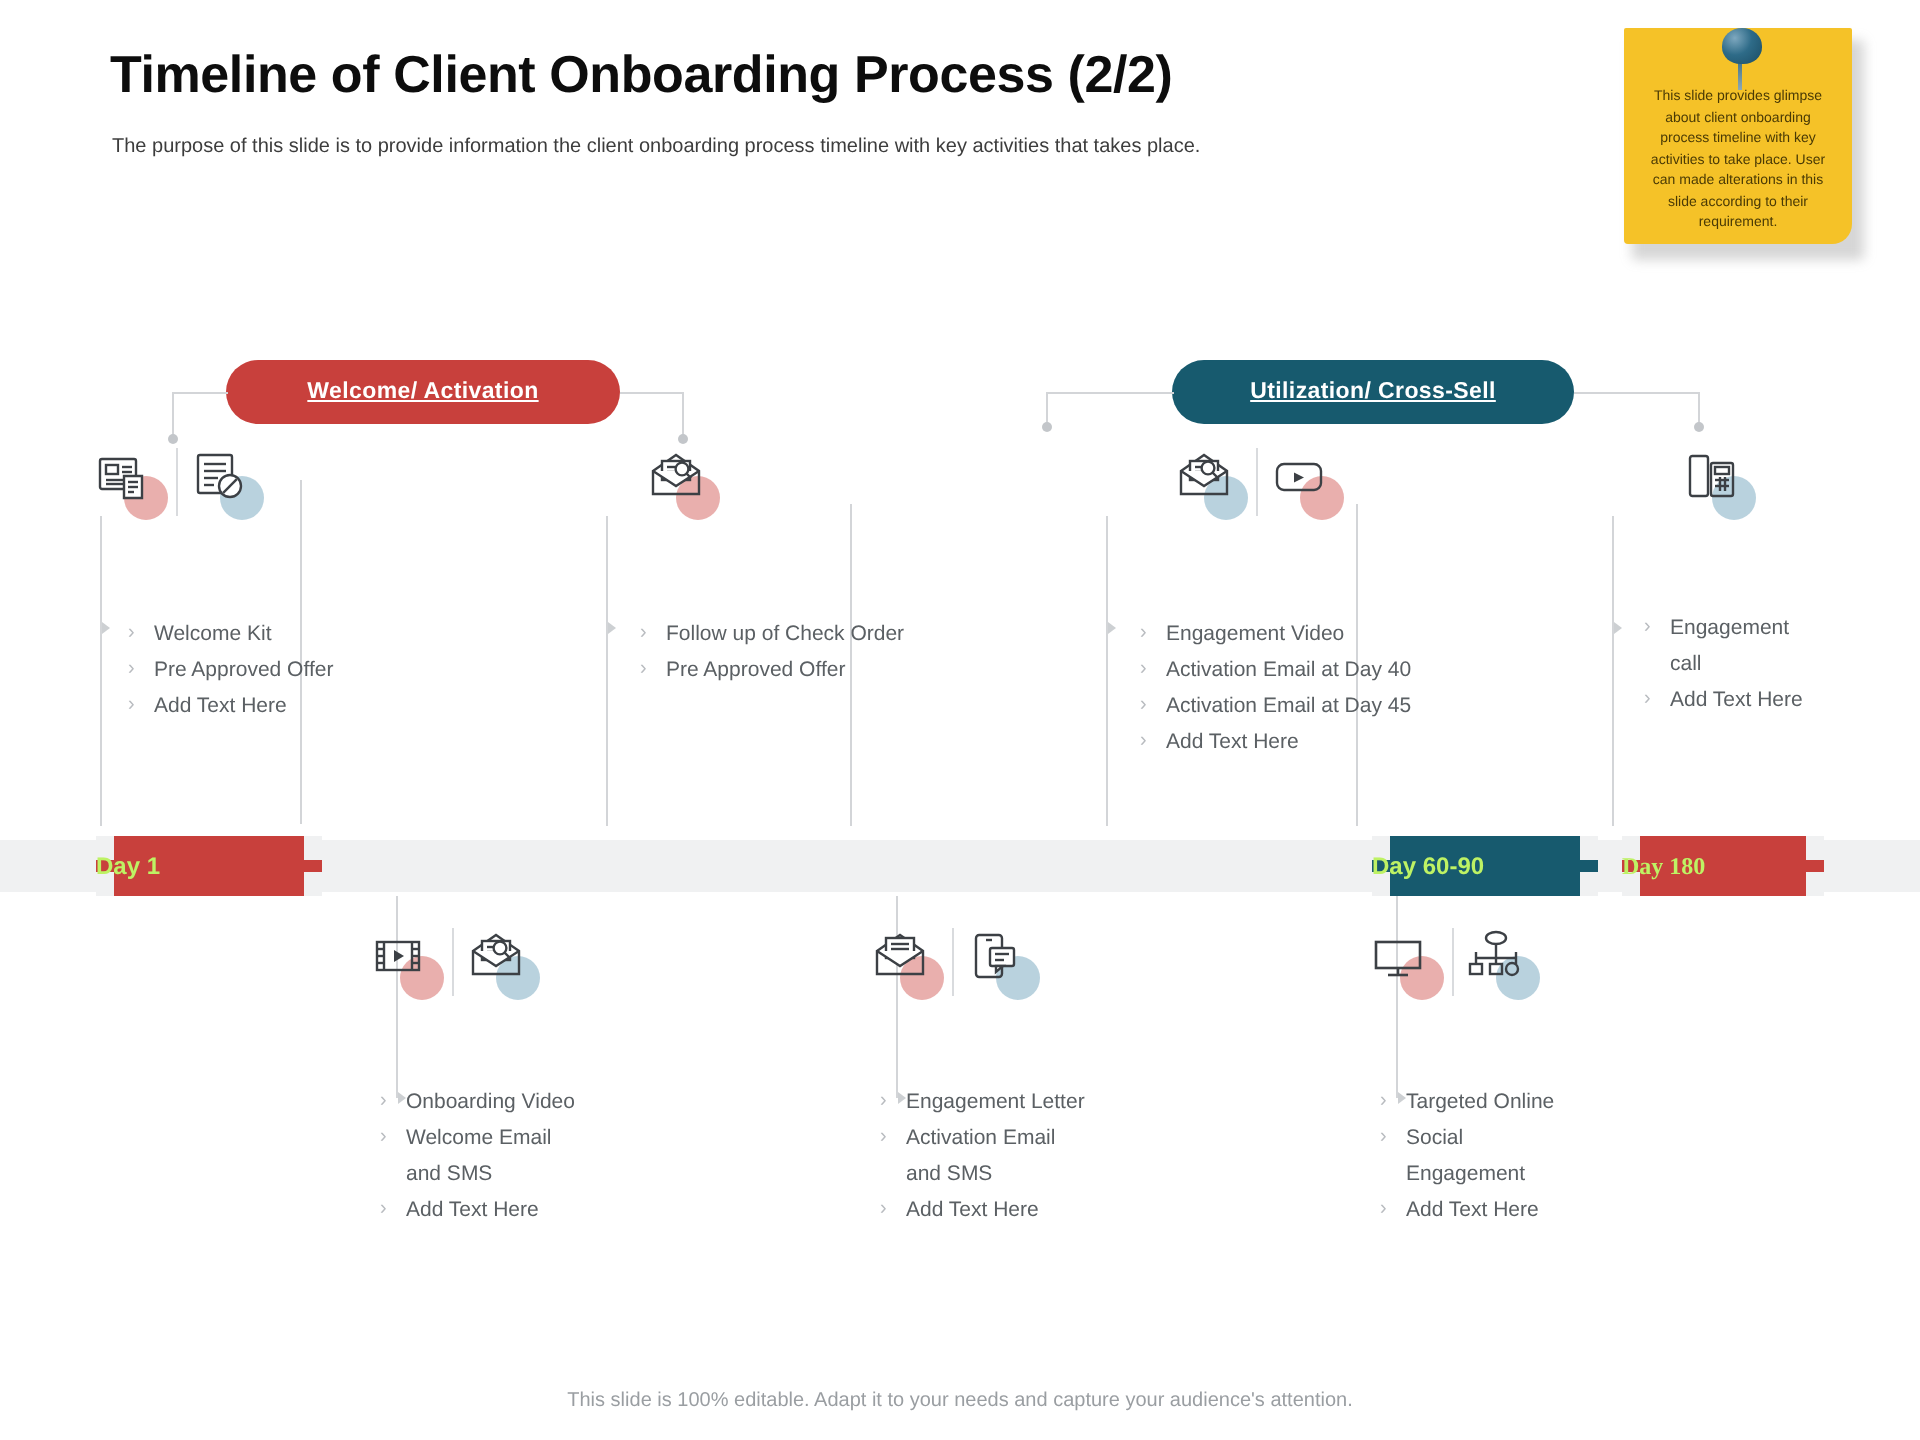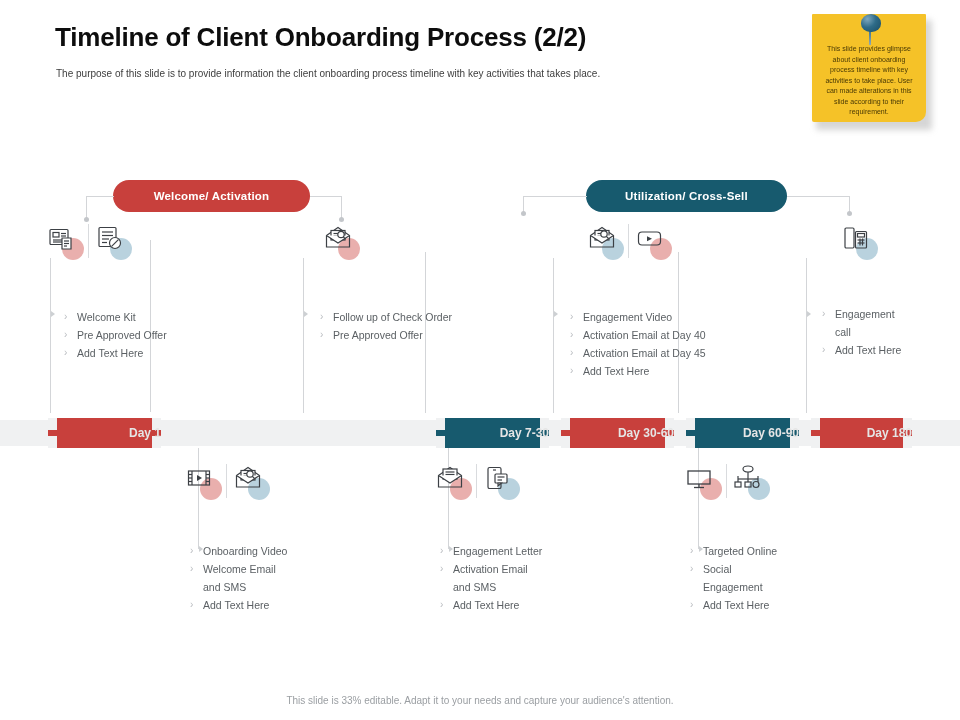--- a/index.html
+++ b/index.html
@@ -46,20 +46,21 @@
     position: absolute; left: 11px; top: 15px; width: 2px; height: 16px;
     background: linear-gradient(180deg,#3a6e85,#8fa9b5);
   }
 
   
   .phase {
     position: absolute; height: 32px; border-radius: 16px;
     color: #fff; font-size: 11.5px; font-weight: bold;
     display: flex; align-items: center; justify-content: center;
     letter-spacing: 0.2px;
+    text-decoration: underline;
   }
   .phase.red  { background: #c8403c; }
   .phase.teal { background: #175a6e; }
   .phase-welcome { left: 113px; top: 180px; width: 197px; }
   .phase-util    { left: 586px; top: 180px; width: 201px; }
 
   
   .bracket { position: absolute; border-color: #d3d5d8; border-style: solid; }
   .bracket-h { border-width: 1px 0 0 0; height: 0; }
   .bracket-v { border-width: 0 0 0 1px; width: 0; }
@@ -82,22 +83,22 @@
     width: 1px; height: 34px; background: #d9dbde; margin: 0 7px 0 6px;
   }
 
   
   .band {
     position: absolute; left: 0; top: 420px; width: 960px; height: 26px;
     background: #f0f1f2;
   }
   .seg {
     position: absolute; top: 418px; height: 30px;
-    color: #e5e5e5; font-size: 12px; font-weight: bold;
-    display: flex; align-items: center; justify-content: flex-end;
+    color: #bef264; font-size: 12px; font-weight: bold;
+    display: flex; align-items: center; justify-content: flex-start;
   }
   .seg.red  { background: #c8403c; }
   .seg.teal { background: #175a6e; }
   .seg .notch {
     position: absolute; width: 9px; height: 12px; background: #f0f1f2;
   }
   .seg .notch.l { left: 0; }
   .seg .notch.r { right: 0; }
   .seg .notch.t { top: 0; }
   .seg .notch.b { bottom: 0; }
@@ -323,42 +324,28 @@
 
   <div class="band"></div>
 
   <div class="seg red" style="left:48px;  width:113px;">
     <span class="notch l t"></span>
       <span class="notch l b"></span>
     <span class="notch r t"></span>
       <span class="notch r b"></span>
     <span class="seg-label">Day 1</span>
   </div>
-  <div class="seg teal" style="left:436px; width:113px;">
-    <span class="notch l t"></span>
-      <span class="notch l b"></span>
-    <span class="notch r t"></span>
-      <span class="notch r b"></span>
-    <span class="seg-label">Day 7-30</span>
-  </div>
-  <div class="seg red" style="left:561px; width:113px;">
-    <span class="notch l t"></span>
-      <span class="notch l b"></span>
-    <span class="notch r t"></span>
-      <span class="notch r b"></span>
-    <span class="seg-label">Day 30-60</span>
-  </div>
   <div class="seg teal" style="left:686px; width:113px;">
     <span class="notch l t"></span>
       <span class="notch l b"></span>
     <span class="notch r t"></span>
       <span class="notch r b"></span>
     <span class="seg-label">Day 60-90</span>
   </div>
-  <div class="seg red" style="left:811px; width:101px;">
+  <div class="seg red" style="left:811px; width:101px;font-family:Liberation Serif, serif;">
     <span class="notch l t"></span>
       <span class="notch l b"></span>
     <span class="notch r t"></span>
       <span class="notch r b"></span>
     <span class="seg-label">Day 180</span>
   </div>
 
   <div class="leg leg-v" style="left:198px; top:448px; height:101px;"></div>
   <div class="leg leg-v" style="left:448px; top:448px; height:101px;"></div>
   <div class="leg leg-v" style="left:698px; top:448px; height:101px;"></div>
@@ -490,15 +477,15 @@
         <span class="chev">›</span>
         <span class="txt">Social
 Engagement</span>
       </li>
     <li>
         <span class="chev">›</span>
         <span class="txt">Add Text Here</span>
       </li>
   </ul>
 
-  <div class="footer">This slide is 33% editable. Adapt it to your needs and capture your audience's attention.</div>
+  <div class="footer">This slide is 100% editable. Adapt it to your needs and capture your audience's attention.</div>
 
 </div>
 
 </body></html>

